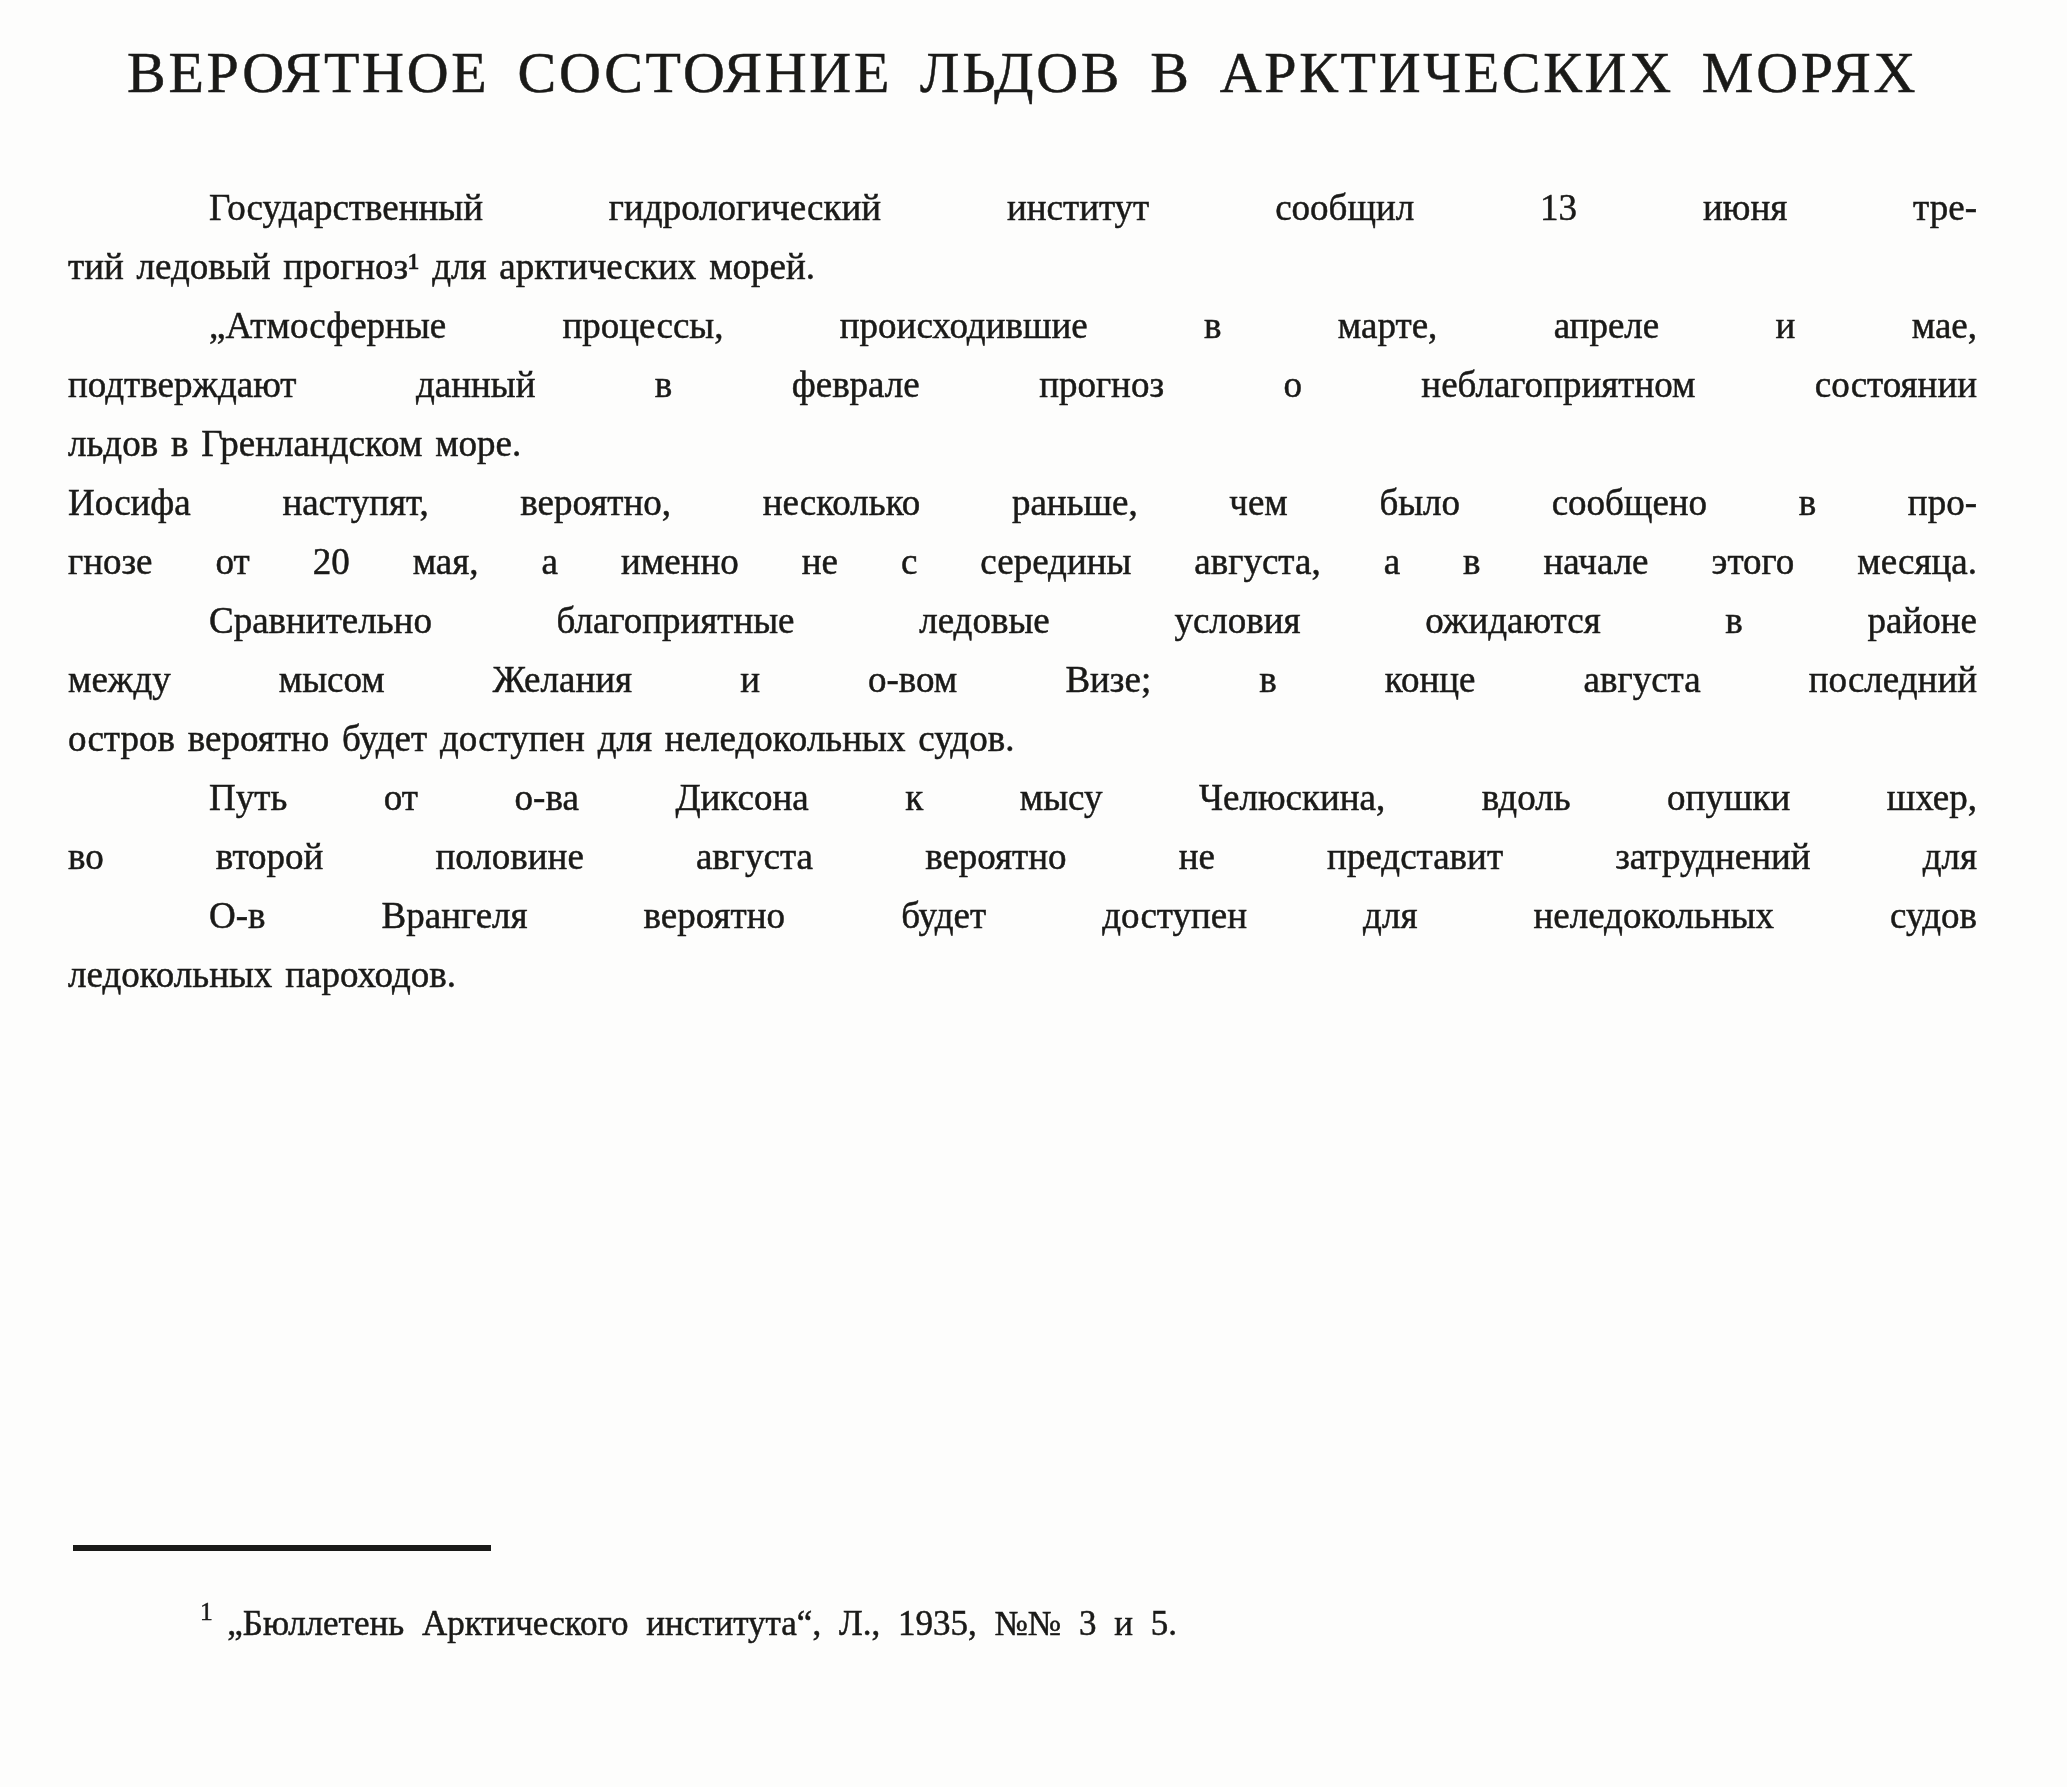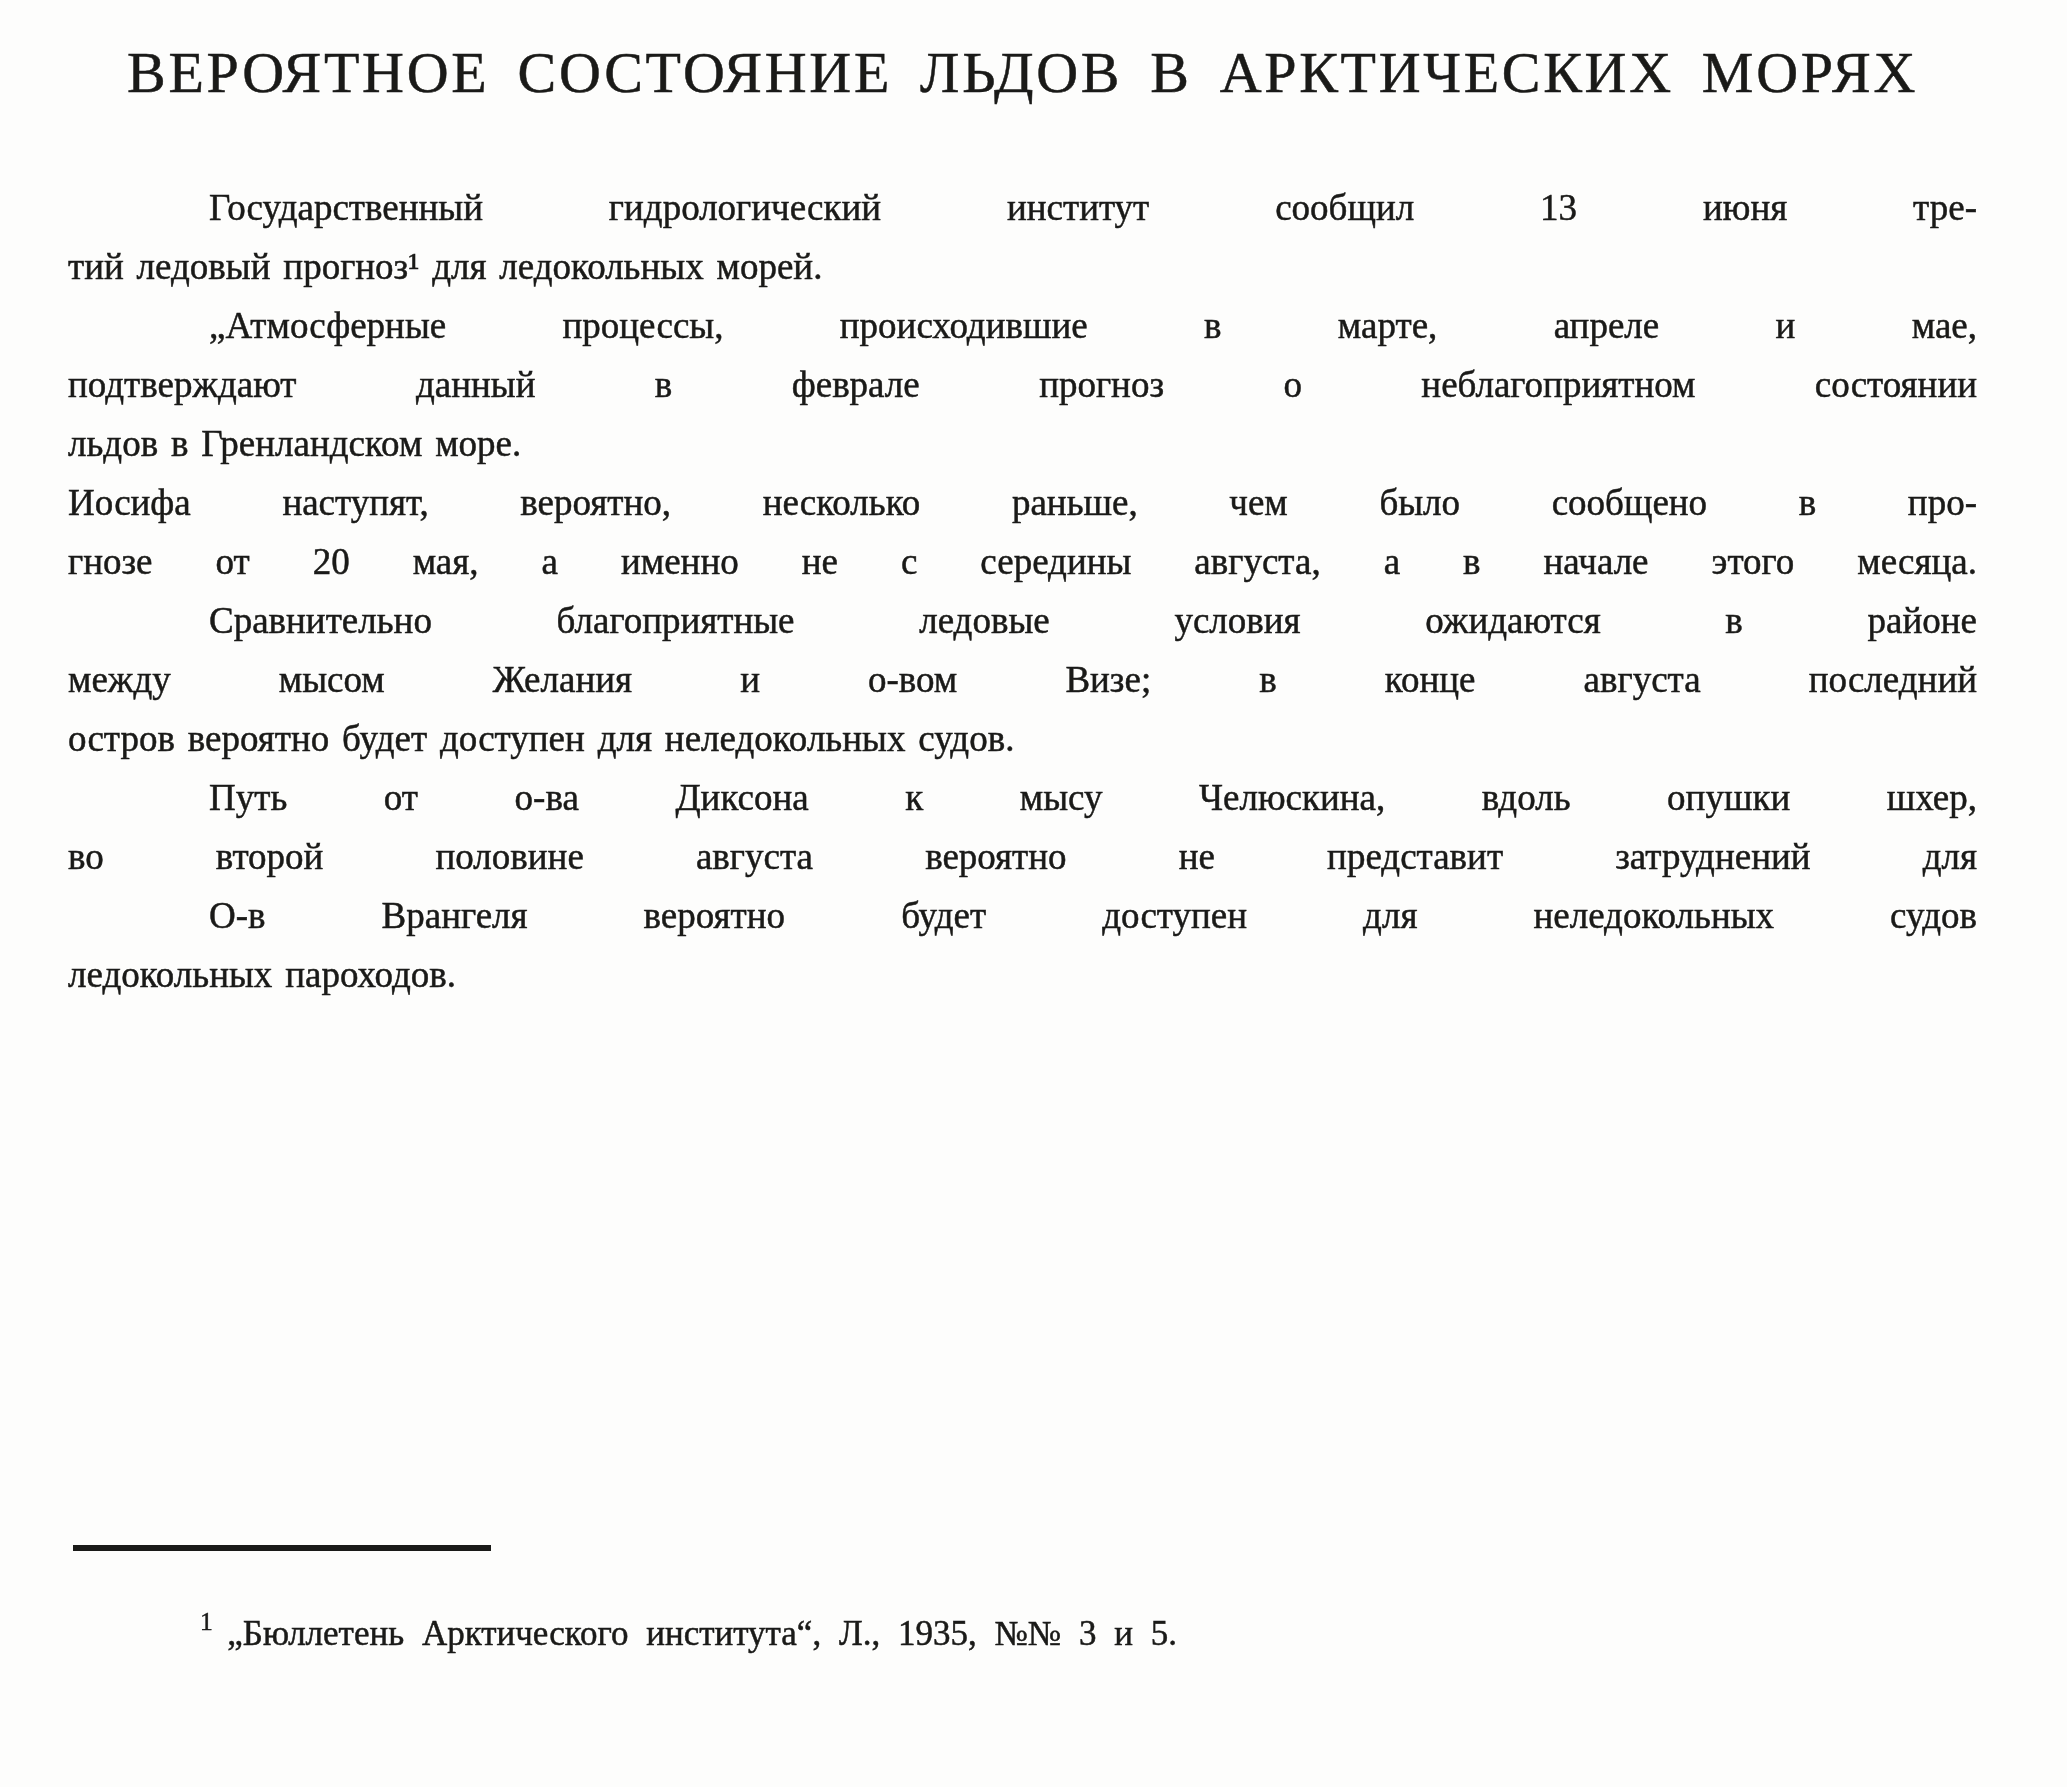--- a/index.html
+++ b/index.html
@@ -43,21 +43,21 @@
   .tline.l { text-align-last: left; }
   .tline.ind { text-indent: 141px; }
   .footnote-rule {
     margin-top: 541px;
     margin-left: 4.5px;
     width: 418px;
     height: 6.4px;
     background: #1a1a18;
   }
   .footnote {
-    margin-top: 48px;
+    margin-top: 38px;
     padding-left: 132px;
     font-size: 35px;
     line-height: 45px;
     word-spacing: 9px;
   }
   .footnote .fn-marker {
     display: inline-block;
     font-size: 25.5px;
     vertical-align: 14.5px;
     margin-right: 14.5px;
@@ -66,21 +66,21 @@
 </head>
 <body>
 
 <div class="page">
 
   <div class="doc-title">ВЕРОЯТНОЕ СОСТОЯНИЕ ЛЬДОВ В АРКТИЧЕСКИХ МОРЯХ</div>
 
   <div class="text-block">
 
     <div class="tline j ind">Государственный гидрологический институт сообщил 13 июня тре-</div>
-    <div class="tline l">тий ледовый прогноз¹ для ледокольных морей.</div>
+    <div class="tline l">тий ледовый прогноз¹ для арктических морей.</div>
 
     <div class="tline j ind">„Атмосферные процессы, происходившие в марте, апреле и мае,</div>
     <div class="tline j">подтверждают данный в феврале прогноз о неблагоприятном состоянии</div>
     <div class="tline l">льдов в Гренландском море.</div>
 
     <div class="tline j">Иосифа наступят, вероятно, несколько раньше, чем было сообщено в про-</div>
     <div class="tline j">гнозе от 20 мая, а именно не с середины августа, а в начале этого месяца.</div>
 
     <div class="tline j ind">Сравнительно благоприятные ледовые условия ожидаются в районе</div>
     <div class="tline j">между мысом Желания и о-вом Визе; в конце августа последний</div>

